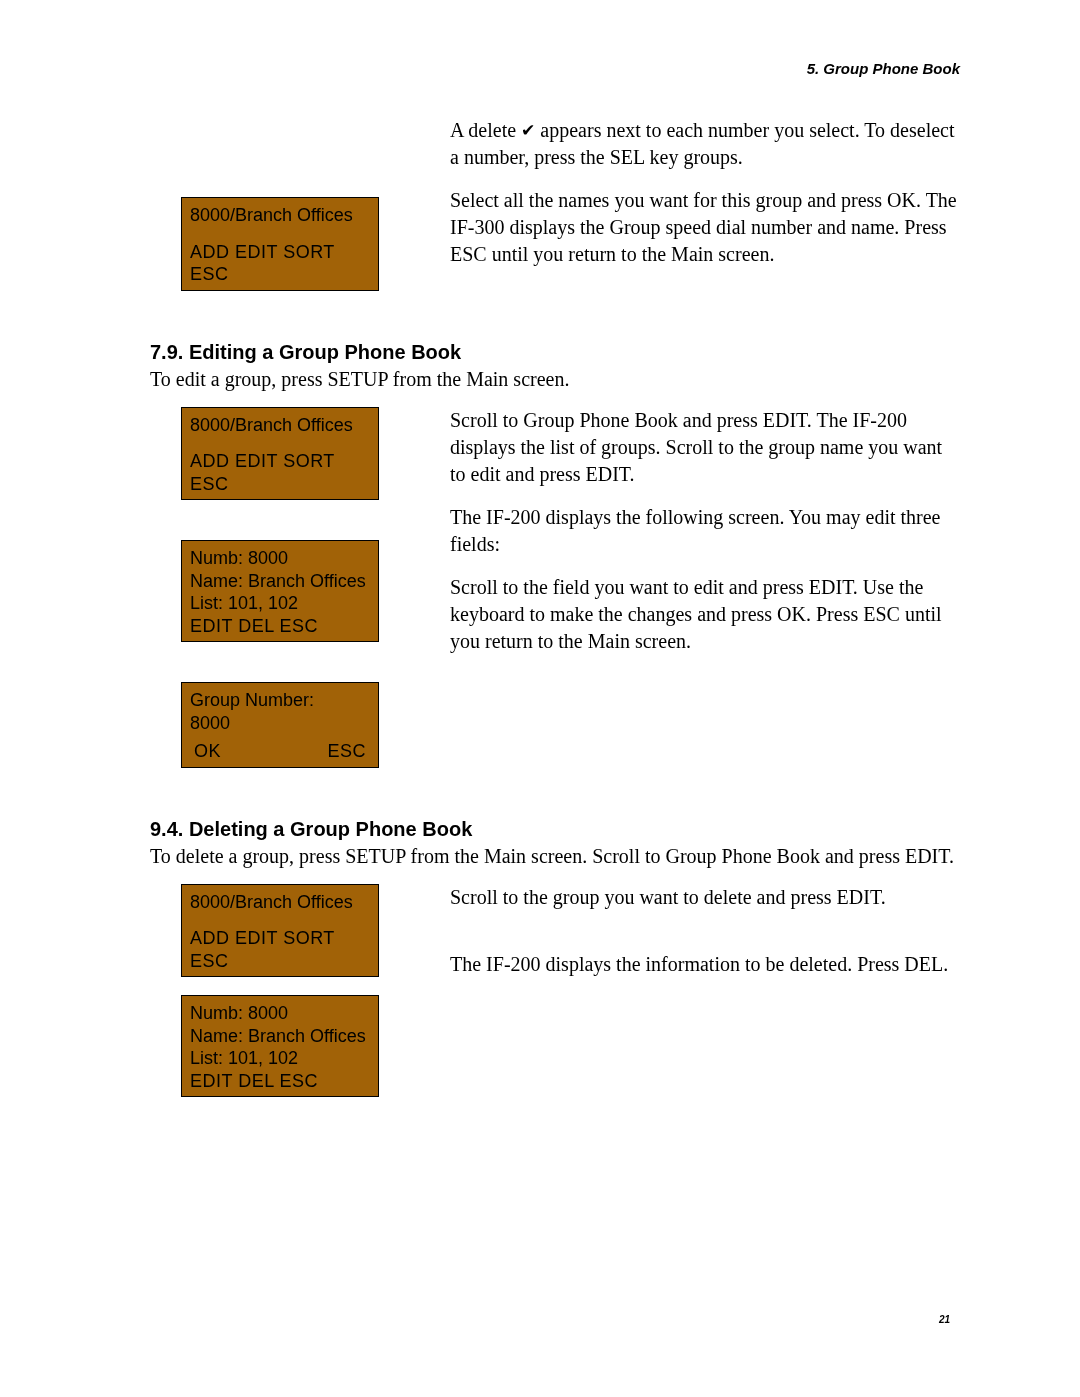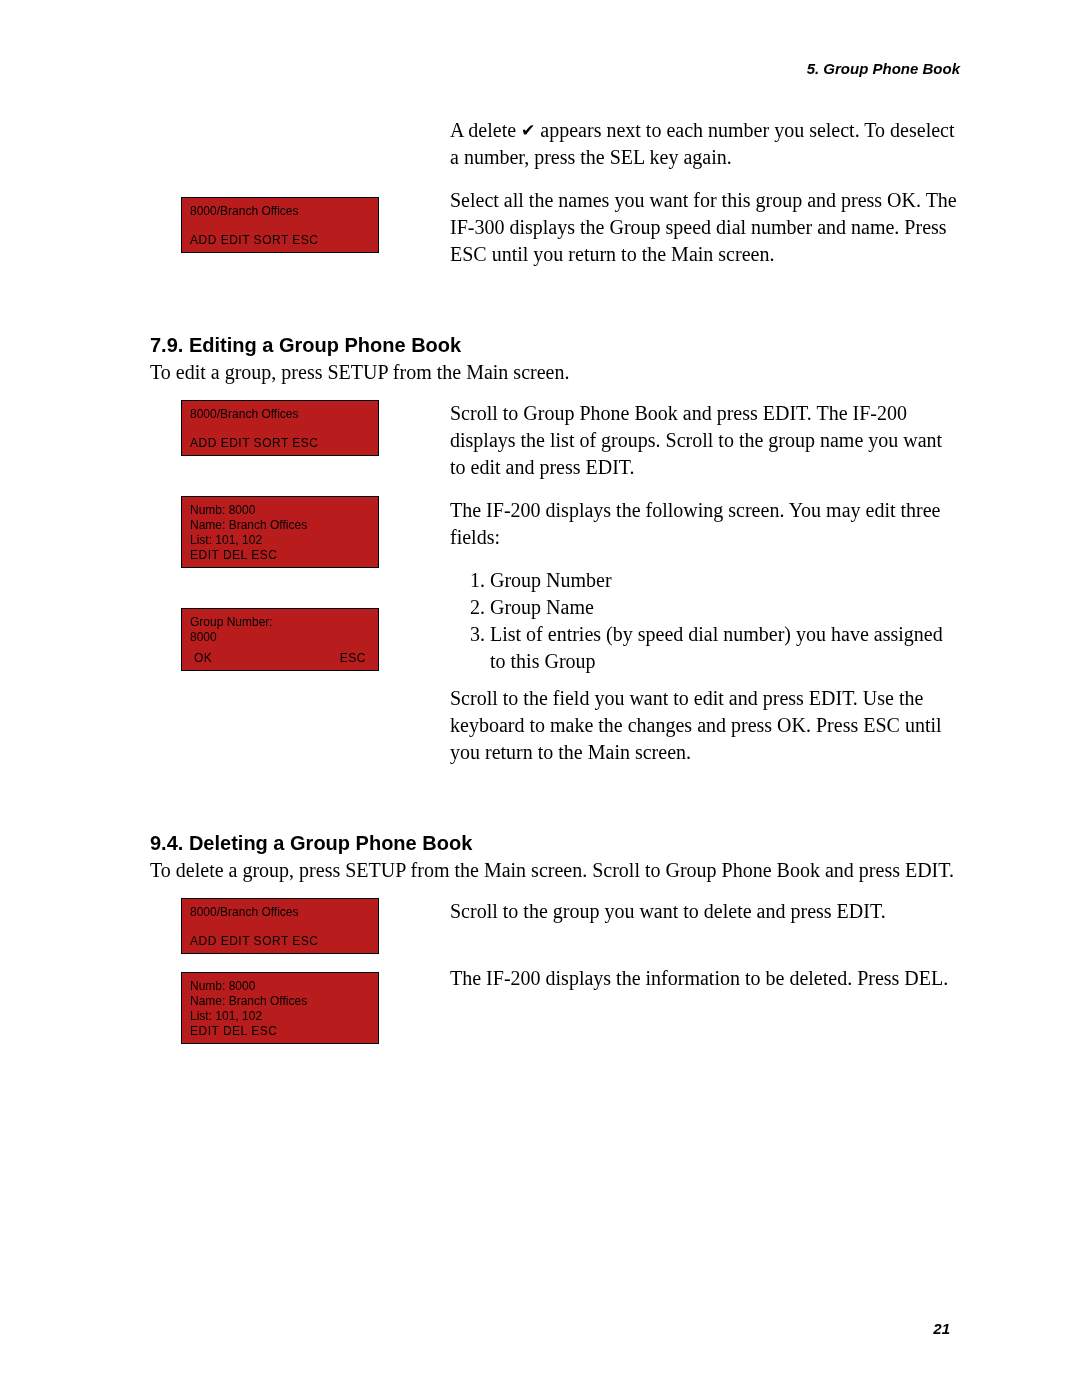--- a/index.html
+++ b/index.html
@@ -39,24 +39,24 @@
   .right-col {
     flex: 1;
     font-size: 20px;
     line-height: 1.35;
   }
   .right-col p { margin: 0 0 16px 0; }
   .lcd {
     border: 1px solid #000;
     width: 180px;
     font-family: Arial, Helvetica, sans-serif;
-    font-size: 12px;
+    font-size: 18px;
     padding: 6px 8px 4px 8px;
     line-height: 1.25;
-    background:#b91c1c;
+    background:#a16207;
   }
   .lcd .spacer { height: 14px; }
   .lcd .menu { letter-spacing: 0.5px; }
   .lcd-wrap {
     display:flex;
     justify-content:center;
   }
   h2.section {
     font-family: Arial, Helvetica, sans-serif;
     font-weight: bold;
@@ -70,25 +70,25 @@
   }
   ol.fields {
     margin: 2px 0 10px 22px;
     padding-left: 18px;
     font-size: 20px;
   }
   ol.fields li { margin: 0; }
   .footer {
     position: absolute;
     right: 130px;
-    bottom: 60px;
+    bottom: 72px;
     font-family: Arial, Helvetica, sans-serif;
     font-style: italic;
     font-weight: bold;
-    font-size: 15px;
+    font-size: 10px;
   }
   .check {
     font-size: 17px;
     position: relative;
     top: -1px;
   }
   .gap-top { margin-top: 30px; }
 </style>
 </head>
 <body>
@@ -102,21 +102,21 @@
       <div class="lcd-wrap">
         <div class="lcd">
           <div>8000/Branch Offices</div>
           <div class="spacer"></div>
           <div class="menu">ADD   EDIT  SORT   ESC</div>
         </div>
       </div>
     </div>
     <div class="right-col">
       <p>
-        <span>A delete </span><span class="check">✔</span><span> appears next to each number you select. To deselect a number, press the SEL key again.</span>
+        <span>A delete </span><span class="check">✔</span><span> appears next to each number you select. To deselect a number, press the SEL key groups.</span>
       </p>
       <p>Select all the names you want for this group and press OK. The IF-300 displays the Group speed dial number and name. Press ESC until you return to the Main screen.</p>
     </div>
   </div>
 
   <h2 class="section">7.9.  Editing a Group Phone Book</h2>
   <p class="body-text">To edit a group, press SETUP from the Main screen.</p>
 
   <div class="two-col">
     <div class="left-col">
@@ -146,25 +146,20 @@
             <span>OK</span>
             <span>ESC</span>
           </div>
         </div>
       </div>
     </div>
 
     <div class="right-col">
       <p>Scroll to Group Phone Book and press EDIT. The IF-200 displays the list of groups. Scroll to the group name you want to edit and press EDIT.</p>
       <p>The IF-200 displays the following screen. You may edit three fields:</p>
-      <ol class="fields">
-        <li>Group Number</li>
-        <li>Group Name</li>
-        <li>List of entries (by speed dial number) you have assigned to this Group</li>
-      </ol>
       <p>Scroll to the field you want to edit and press EDIT. Use the keyboard to make the changes and press OK. Press ESC until you return to the Main screen.</p>
     </div>
   </div>
 
   <h2 class="section">9.4.  Deleting a Group Phone Book</h2>
   <p class="body-text">To delete a group, press SETUP from the Main screen. Scroll to Group Phone Book and press EDIT.</p>
 
   <div class="two-col">
     <div class="left-col" style="gap:18px;">
       <div class="lcd-wrap">

